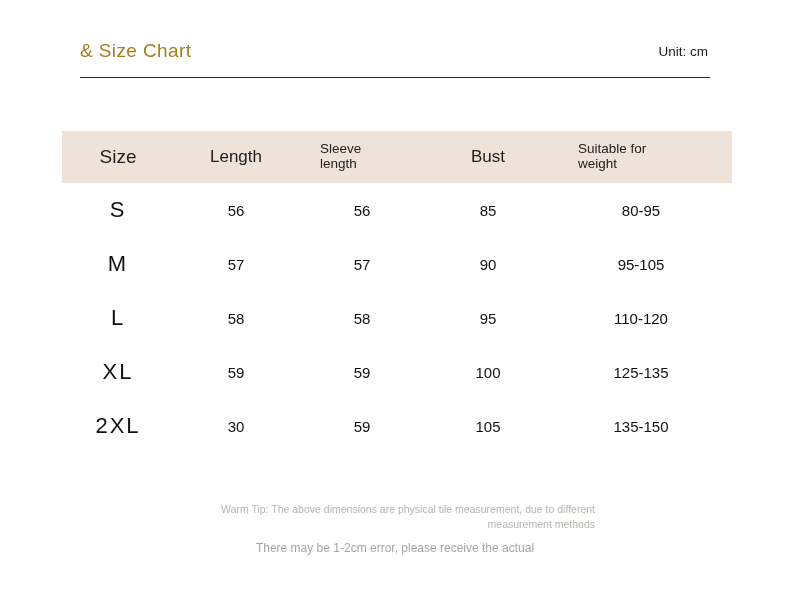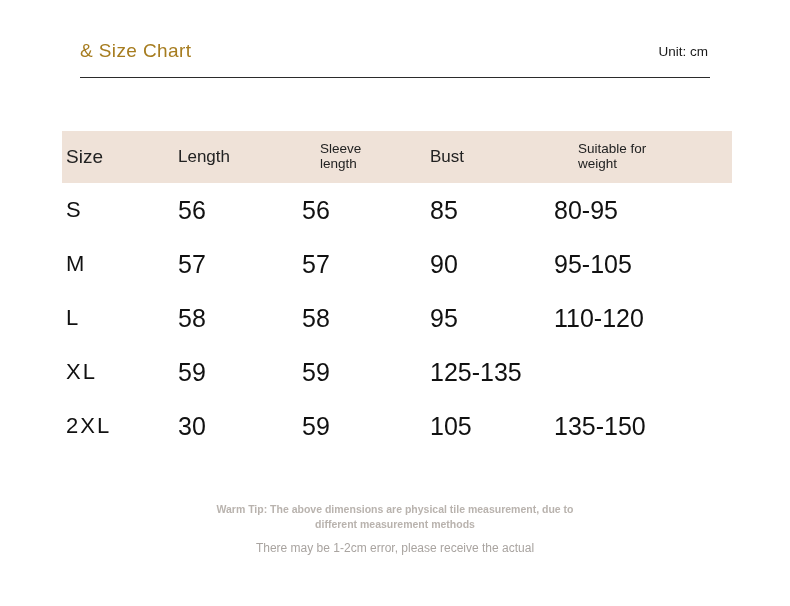--- a/index.html
+++ b/index.html
@@ -62,20 +62,21 @@
     align-items: center;
   }
   .head-row {
     background: #efe2d8;
     height: 52px;
   }
   .body-row {
     height: 54px;
   }
   .cell {
+    text-align: center;
     box-sizing: border-box;
     padding: 0 4px;
   }
   .c-size   { width: 112px; }
   .c-length { width: 124px; }
   .c-sleeve { width: 128px; }
   .c-bust   { width: 124px; }
   .c-weight { width: 182px; }
 
   .head-row .cell {
@@ -93,21 +94,21 @@
   .head-row .c-sleeve,
   .head-row .c-weight {
     font-size: 13.5px;
     text-align: left;
     padding-left: 18px;
   }
   .head-row .c-sleeve { padding-left: 22px; }
   .head-row .c-weight { padding-left: 28px; }
 
   .body-row .cell {
-    font-size: 25px;
+    font-size: 15px;
     color: #111;
     font-weight: 400;
   }
   .body-row .c-size {
     font-size: 22px;
     letter-spacing: 2px;
   }
 
   
   .note {
@@ -118,22 +119,21 @@
     font-size: 10.5px;
     line-height: 1.45;
   }
   .note-1 {
     top: 502px;
     left: 0;
   }
   .note-1 .inner {
     display: inline-block;
     width: 400px;
-    text-align: center;
-    font-weight: bold;
+    text-align: right;
   }
   .note-2 {
     top: 540px;
     left: 0;
     font-size: 12px;
     color: #a9a4a0;
   }
 </style>
 </head>
 <body>
@@ -182,20 +182,21 @@
       <div class="cell c-length">58</div>
       <div class="cell c-sleeve">58</div>
       <div class="cell c-bust">95</div>
       <div class="cell c-weight">110-120</div>
     </div>
 
     <div class="row body-row">
       <div class="cell c-size">XL</div>
       <div class="cell c-length">59</div>
       <div class="cell c-sleeve">59</div>
+      <div class="cell c-bust">100</div>
       <div class="cell c-weight">125-135</div>
     </div>
 
     <div class="row body-row">
       <div class="cell c-size">2XL</div>
       <div class="cell c-length">30</div>
       <div class="cell c-sleeve">59</div>
       <div class="cell c-bust">105</div>
       <div class="cell c-weight">135-150</div>
     </div>

